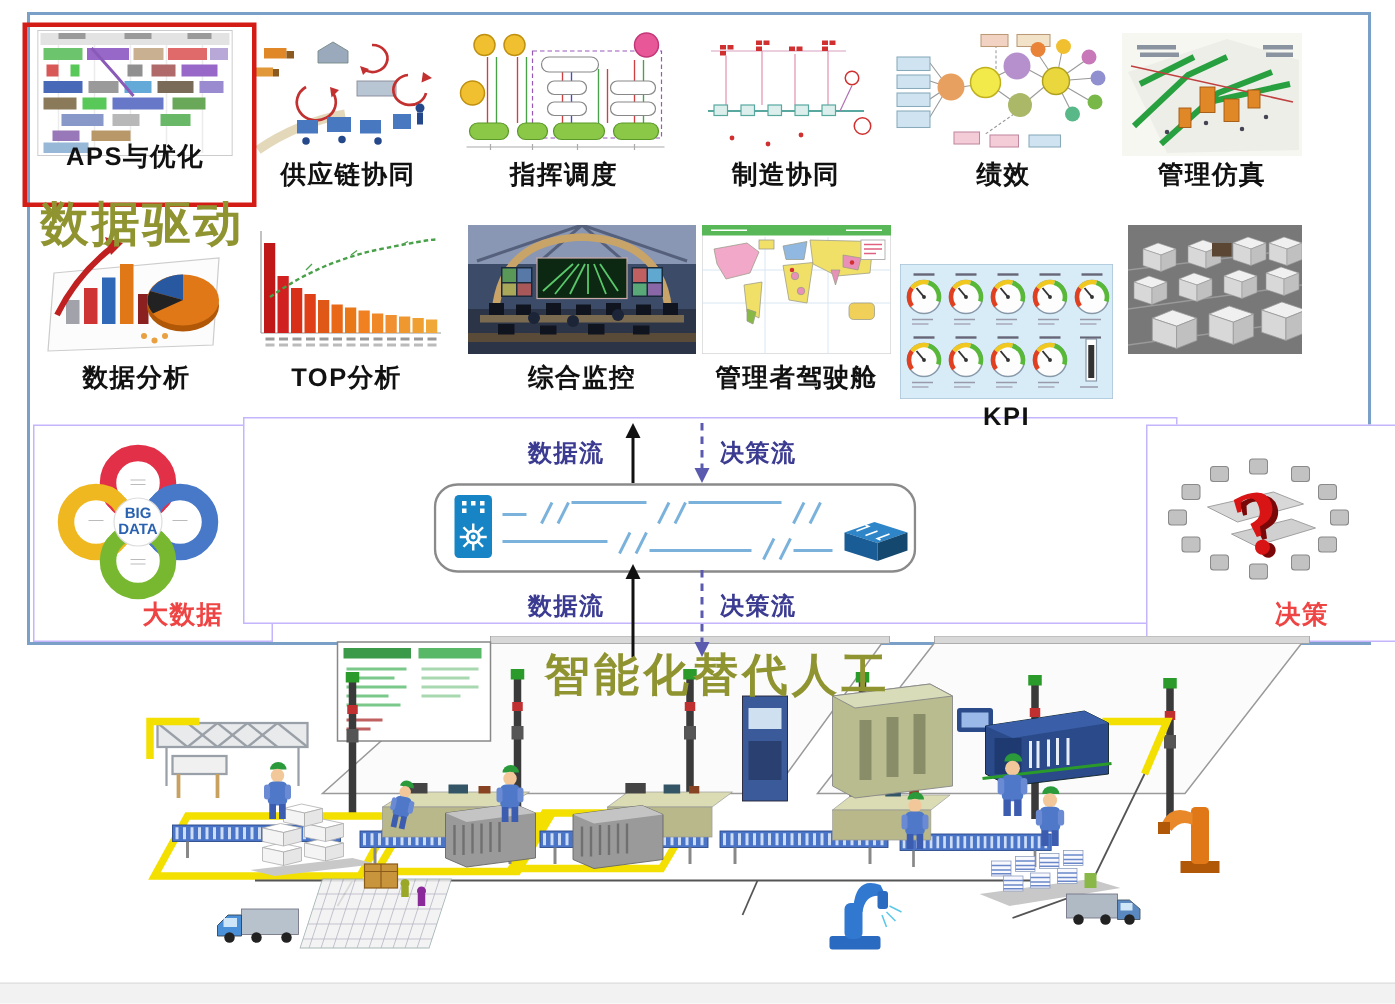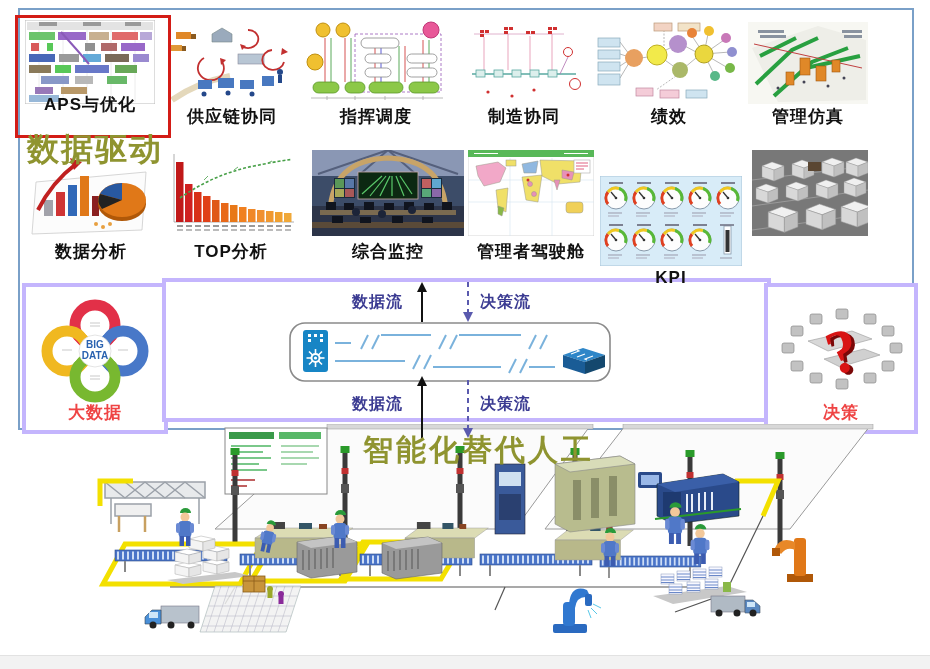--- a/index.html
+++ b/index.html
@@ -8,21 +8,21 @@
   .abs{position:absolute;}
   #outer-frame{left:18px;top:8px;width:892px;height:418px;border:2px solid #7aa0c8;background:#fff;}
   #aps-highlight{left:15px;top:15px;width:150px;height:117px;border:3px solid #d31c16;z-index:5;}
   .tile{position:absolute;z-index:3;}
   .thumb{display:block;}
   .tlabel{position:absolute;width:100%;text-align:center;font-weight:bold;
           font-size:17px;color:#111;letter-spacing:1px;white-space:nowrap;}
   .olive-text{color:#8f9430;font-weight:bold;z-index:6;white-space:nowrap;}
   #data-driven{left:27px;top:128px;font-size:32px;letter-spacing:2px;}
   #intelligent-title{left:363px;top:430px;font-size:30px;letter-spacing:3px;}
-  .hub-box{border:4px solid #c4b5fd;background:#fff;}
+  .hub-box{border:1px solid #c4b5fd;background:#fff;padding-left:20px;}
   #bigdata-box{left:22px;top:283px;width:138px;height:143px;}
   #network-box{left:162px;top:278px;width:601px;height:136px;}
   #decision-box{left:764px;top:283px;width:146px;height:143px;}
   .hub-label{position:absolute;bottom:6px;width:100%;text-align:center;
              font-weight:bold;font-size:17px;color:#ef4444;letter-spacing:1px;}
   .flow-label{position:absolute;font-size:16px;font-weight:bold;color:#3b3b92;
               letter-spacing:1px;z-index:4;white-space:nowrap;}
   #bottom-bar{left:0;top:655px;width:930px;height:14px;background:#f2f2f2;border-top:1px solid #e2e2e2;}
 </style>
 </head>

